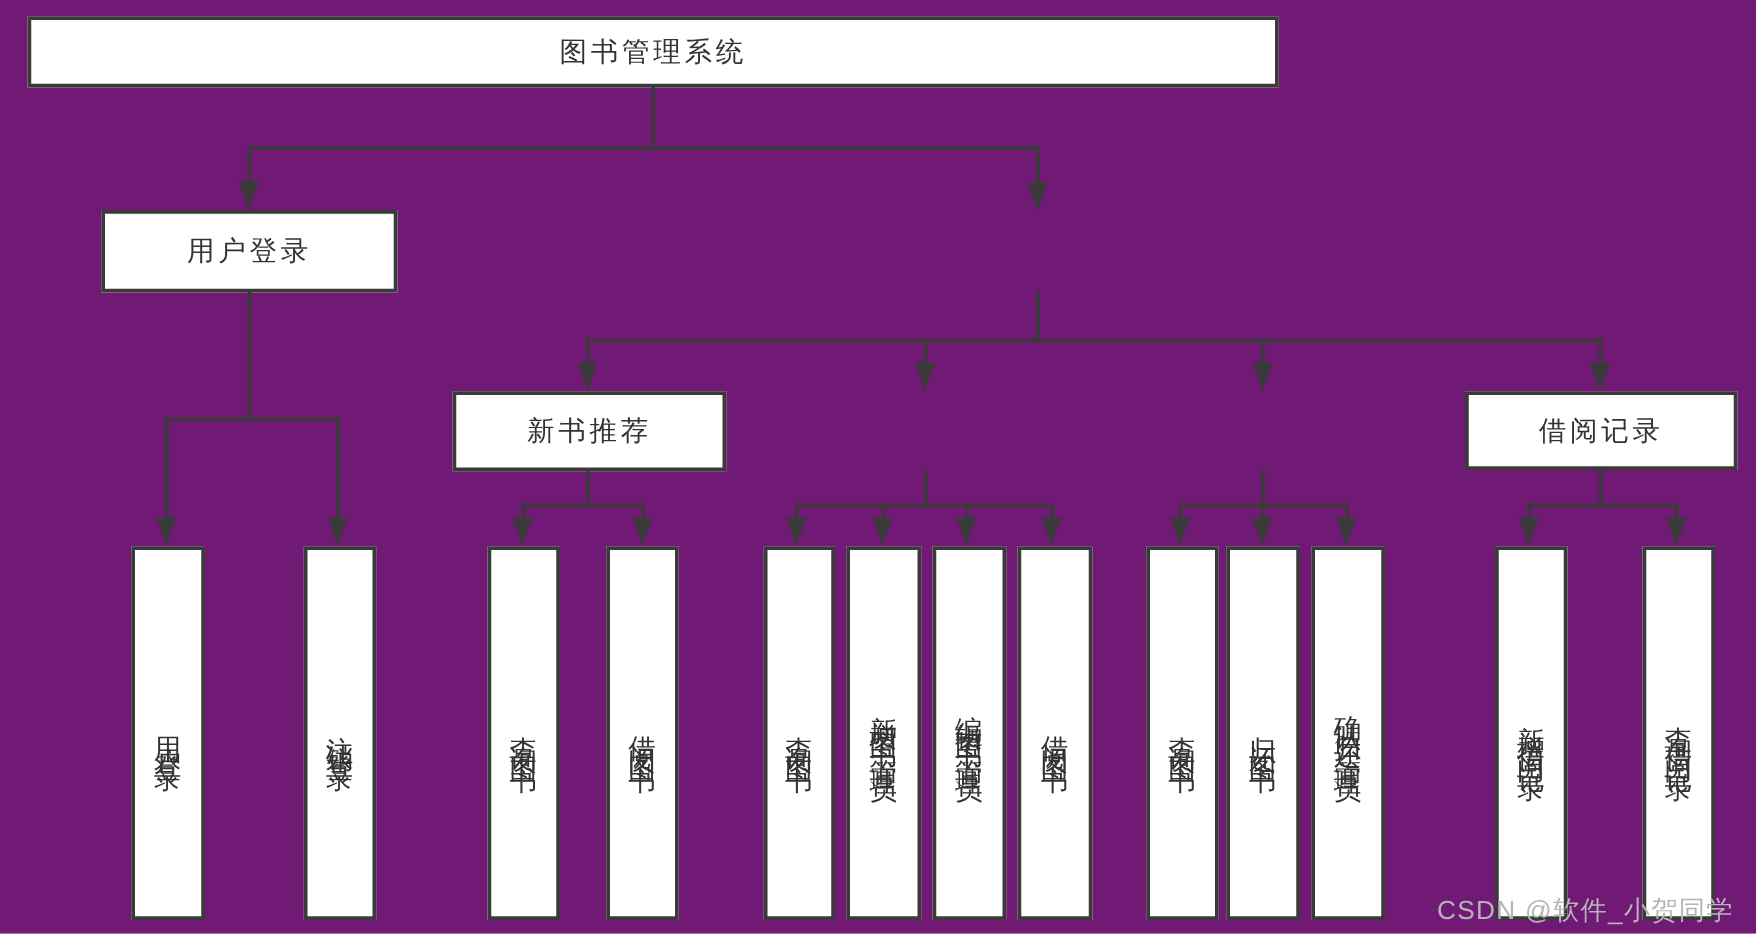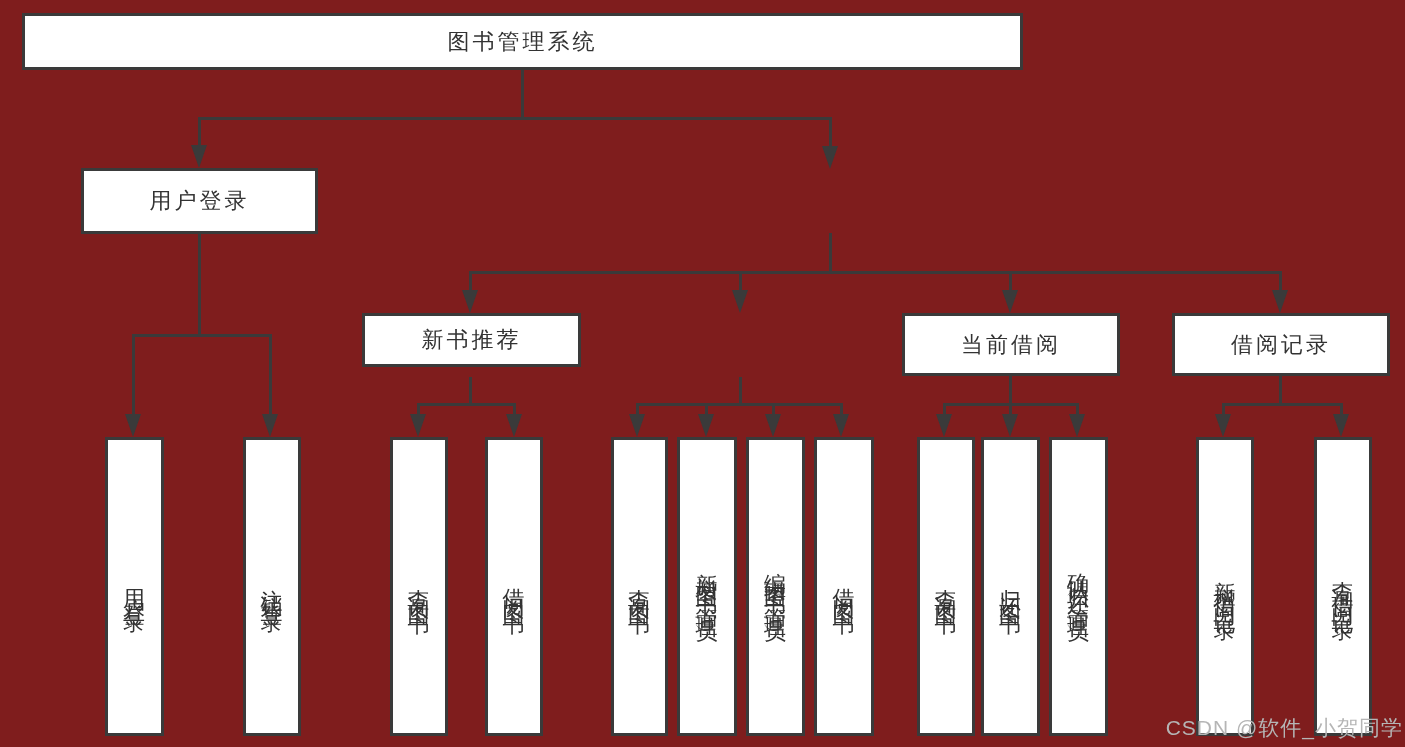--- a/index.html
+++ b/index.html
@@ -1,17 +1,17 @@
 <!DOCTYPE html>
 <html><head>
 <meta charset="utf-8">
 <style>
   html,body{margin:0;padding:0;background:#ffffff;}
   #stage{
-    position:relative;width:1405px;height:747px;background:#7f1d1d;overflow:hidden;
+    position:relative;width:1405px;height:747px;background:#701a75;overflow:hidden;
     font-family:"Liberation Sans",sans-serif;color:#333333;
   }
   .box{
     position:absolute;background:#ffffff;border:3px solid #3a3a3a;box-sizing:border-box;
     display:flex;align-items:center;justify-content:center;
     font-size:22px;color:#333333;letter-spacing:3px;white-space:nowrap;
   }
   .vbox{top:437px;height:299px;}
   .vbox span{
     writing-mode:vertical-rl;text-orientation:mixed;line-height:1.05;
@@ -19,42 +19,39 @@
   }
   .vbox.tight span{letter-spacing:7px;}
   .vl{position:absolute;width:3px;background:#3a3a3a;}
   .hl{position:absolute;height:3px;background:#3a3a3a;}
   .arr{
     position:absolute;width:0;height:0;
     border-left:8px solid transparent;border-right:8px solid transparent;
     border-top:23px solid #3a3a3a;
   }
   .watermark{
-    position:absolute;top:714px;right:2px;font-size:21px;letter-spacing:1px;
+    position:absolute;top:714px;right:18px;font-size:21px;letter-spacing:1px;
     color:#b5b5b5;z-index:5;white-space:nowrap;
   }
 </style>
 </head>
 <body>
 
 <div id="stage">
 
   <div class="box" style="left:22px;top:13px;width:1001px;height:57px">
     <span>图书管理系统</span>
   </div>
 
   <div class="box" style="left:81px;top:168px;width:237px;height:66px">
     <span>用户登录</span>
   </div>
 
-  <div class="box" style="left:362px;top:313px;width:219px;height:54px">
+  <div class="box" style="left:362px;top:313px;width:219px;height:64px">
     <span>新书推荐</span>
-  </div>
-  <div class="box" style="left:902px;top:313px;width:218px;height:63px">
-    <span>当前借阅</span>
   </div>
   <div class="box" style="left:1172px;top:313px;width:218px;height:63px">
     <span>借阅记录</span>
   </div>
 
   <div class="box vbox" style="left:105px;width:59px">
     <span>用户登录</span>
   </div>
   <div class="box vbox" style="left:243px;width:58px">
     <span>注销登录</span>

